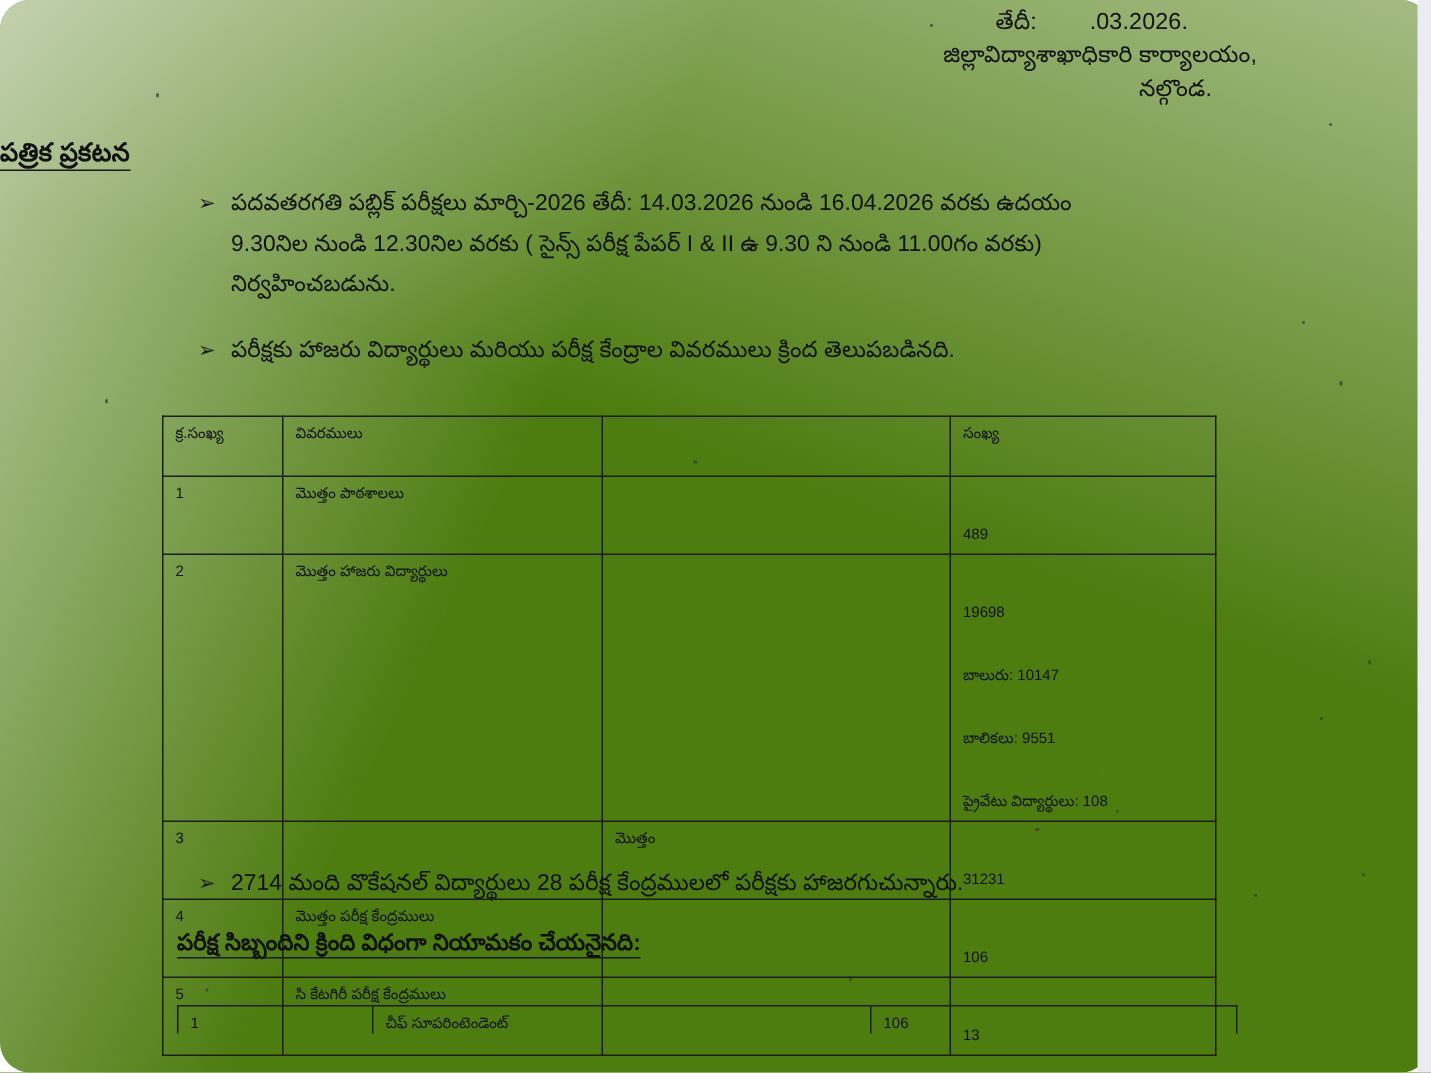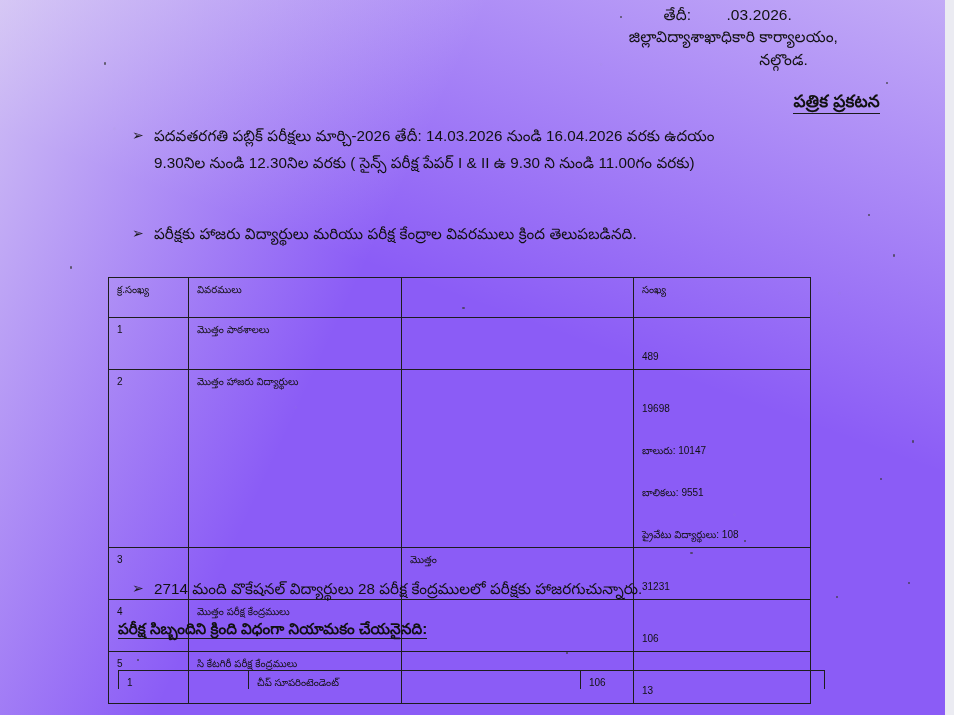--- a/index.html
+++ b/index.html
@@ -14,22 +14,23 @@
     font-family: "Liberation Sans", "DejaVu Sans", sans-serif;
     color: #111111;
     overflow: hidden;
     position: relative;
   }
 
   
   #page {
     position: absolute;
     inset: 0;
-    background: #8b5cf6;
+    background: #4d7c0f;
     overflow: hidden;
+    border-radius: 20px;
   }
   
   #page::before {
     content: "";
     position: absolute;
     inset: 0;
     pointer-events: none;
     background:
       radial-gradient(circle at 12% 18%, rgba(150,150,160,.055) 0 1px, transparent 2px),
       radial-gradient(circle at 63% 9%,  rgba(150,150,160,.05) 0 1px, transparent 2px),
@@ -78,21 +79,21 @@
   #date-line { padding-right: 84px; }
   #office-line { padding-right: 38px; padding-left: 37px; }
   #place-line { padding-right: 68px; }
 
   
   #doc-title {
     position: absolute;
     top: 92px;
     left: 0;
     width: 880px;
-    text-align: right;
+    text-align: left;
     font-size: 17px;
     font-weight: 700;
     letter-spacing: .2px;
   }
   #doc-title span {
     border-bottom: 1.6px solid #1a1a1a;
     padding-bottom: 2px;
   }
 
   
@@ -225,20 +226,21 @@
 
   <div id="doc-title">
     <span>పత్రిక ప్రకటన</span>
   </div>
 
   <div class="bullet-block" id="para-schedule">
     <span class="bullet-marker">➢</span>
     <div class="bullet-body">
       <span class="ln">పదవతరగతి పబ్లిక్ పరీక్షలు మార్చి-2026  తేదీ: 14.03.2026 నుండి 16.04.2026 వరకు ఉదయం</span>
       <span class="ln">9.30నిల నుండి 12.30నిల వరకు ( సైన్స్  పరీక్ష  పేపర్ I &amp; II ఉ 9.30 ని నుండి 11.00గం వరకు)</span>
+      <span class="ln">నిర్వహించబడును.</span>
     </div>
   </div>
 
   <div class="bullet-block" id="para-details">
     <span class="bullet-marker">➢</span>
     <div class="bullet-body">
       <span class="ln">పరీక్షకు హాజరు విద్యార్థులు మరియు పరీక్ష కేంద్రాల వివరములు  క్రింద తెలుపబడినది.</span>
     </div>
   </div>
 

